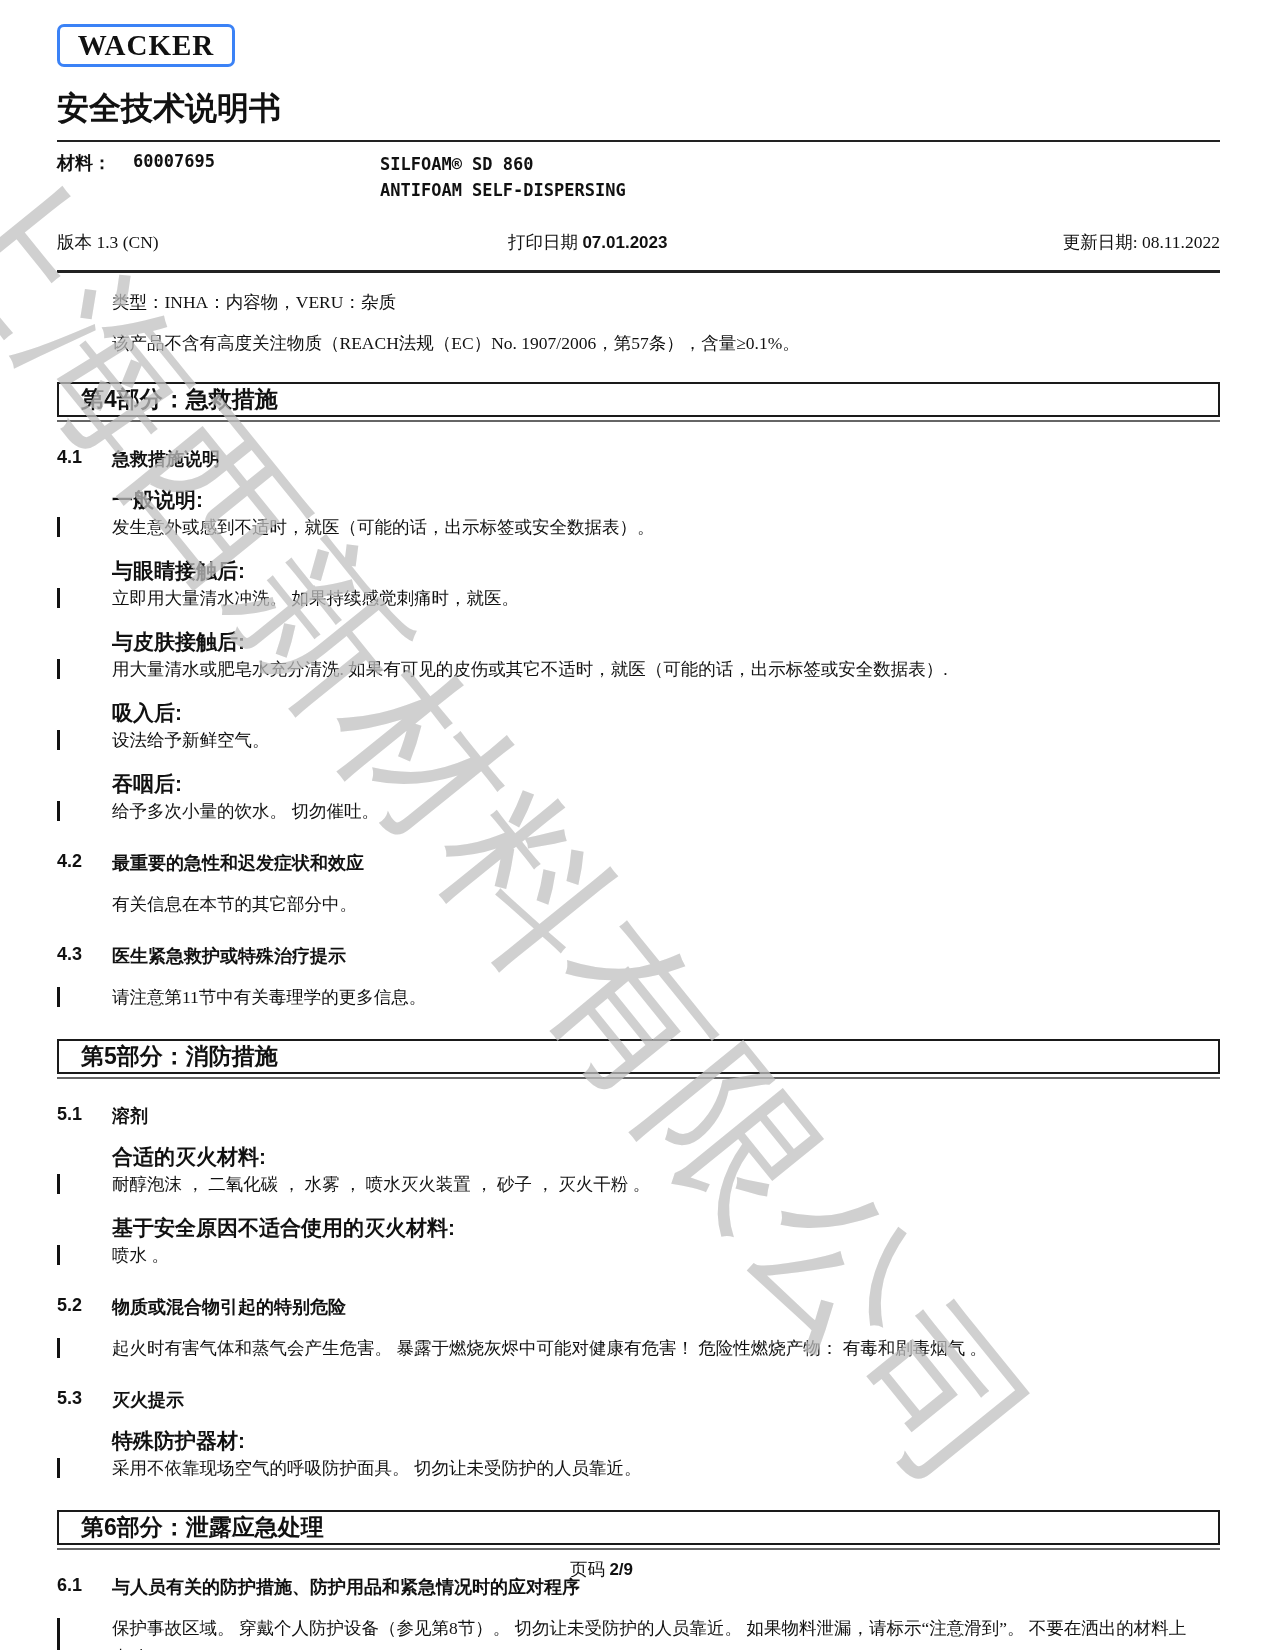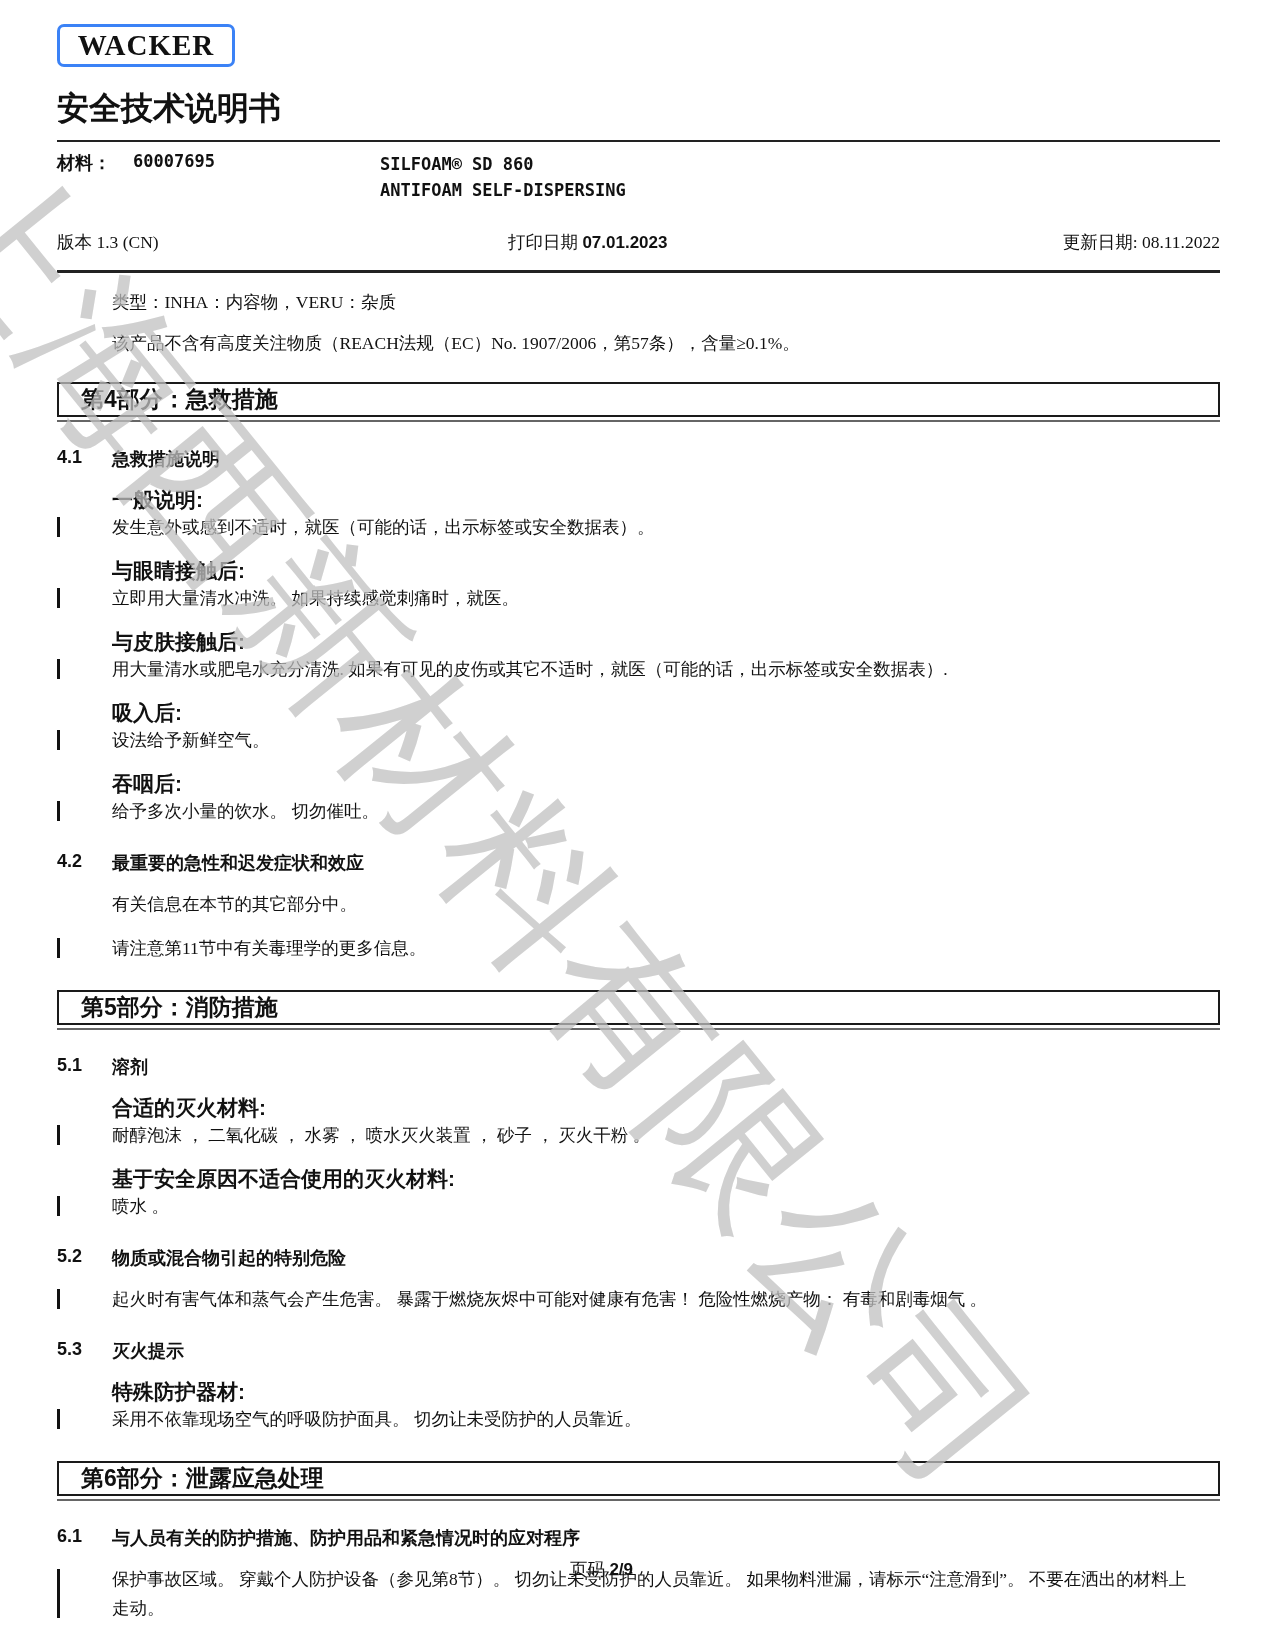--- a/index.html
+++ b/index.html
@@ -145,20 +145,24 @@
       <div class="item-head">
         <span class="item-no">4.2</span>
         <span>最重要的急性和迟发症状和效应</span>
       </div>
       <div class="block">
         <div class="text">有关信息在本节的其它部分中。</div>
       </div>
     </div>
 
     <div class="item">
+      <div class="item-head">
+        <span class="item-no">4.3</span>
+        <span>医生紧急救护或特殊治疗提示</span>
+      </div>
       <div class="block">
         <div class="text bar">请注意第11节中有关毒理学的更多信息。</div>
       </div>
     </div>
 
     <div class="sec-box">
       <span>第5部分：消防措施</span>
     </div>
     <div class="sec-underline"></div>
 

